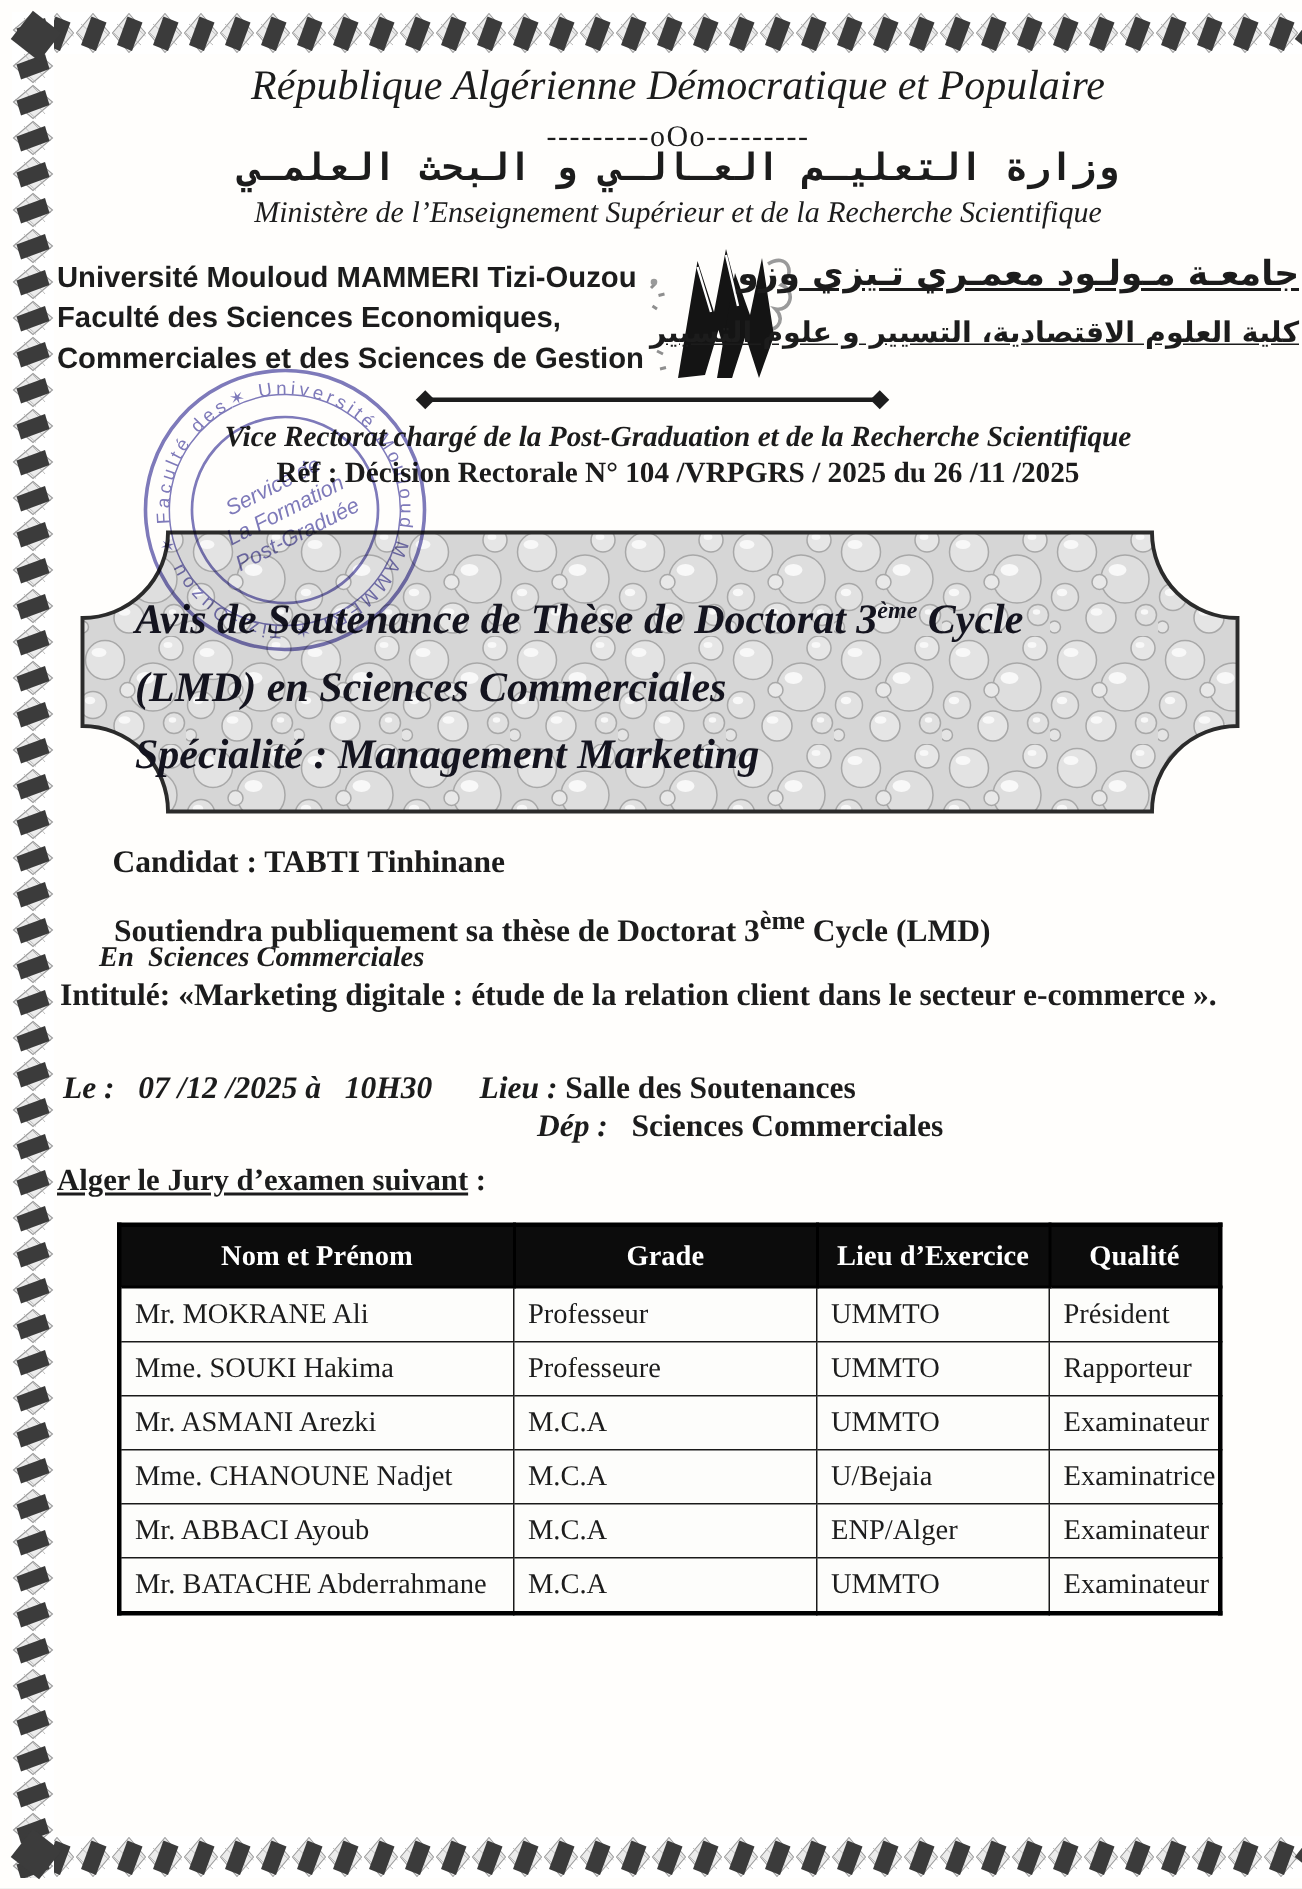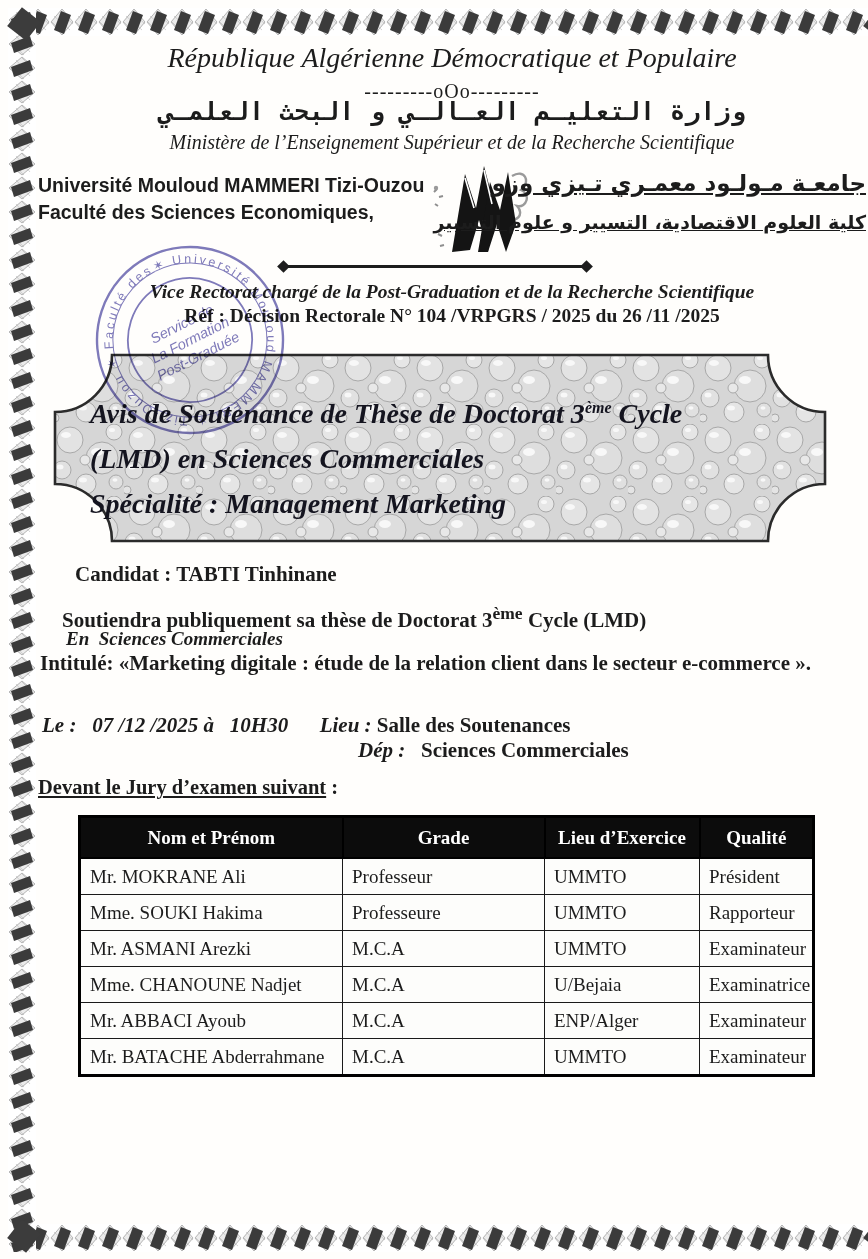--- a/index.html
+++ b/index.html
@@ -41,21 +41,21 @@
   .t-vice{top:281px;font-size:19.5px;font-weight:bold;font-style:italic;}
   .t-ref{top:305px;font-size:19.5px;font-weight:bold;}
   
   .banner-svg{position:absolute;left:52px;top:352px;width:776px;height:192px;}
   .banner-text{position:absolute;left:90px;top:385px;width:700px;text-align:left;
                font-size:28px;font-weight:bold;font-style:italic;color:#14141f;line-height:45px;}
   .banner-text sup{font-size:16px;}
   
   .bodyline{position:absolute;font-weight:bold;font-size:21px;white-space:pre;}
   .t-candidat{left:75px;top:562px;}
-  .t-soutiendra{left:62px;top:603px;}
+  .t-soutiendra{left:76px;top:603px;}
   .t-domain{left:66px;top:628px;font-style:italic;font-size:19px;}
   .t-intitule{left:40px;top:651px;}
   .t-date{left:42px;top:713px;}
   .t-dep{left:358px;top:738px;}
   .it{font-style:italic;}
   .t-jury{left:38px;top:776px;font-size:20.5px;}
   .t-jury .ul{text-decoration:underline;}
   
   .jury{position:absolute;left:78px;top:815px;width:734px;border-collapse:collapse;
         font-size:19px;table-layout:fixed;}
@@ -133,20 +133,21 @@
   <div class="corner c-br"></div>
 
   <div class="cline t-republic">République Algérienne Démocratique et Populaire</div>
   <div class="cline t-ooo">---------oOo---------</div>
   <div class="cline t-ministry-ar" dir="rtl">وزارة التعليـم العـالـي و البحث العلمـي</div>
   <div class="cline t-ministry-fr">Ministère de l’Enseignement Supérieur et de la Recherche Scientifique</div>
 
   <div class="uni-left">
     <div>Université Mouloud MAMMERI Tizi-Ouzou</div>
     <div>Faculté des Sciences Economiques,</div>
+    <div>Commerciales et des Sciences de Gestion</div>
   </div>
 
   <svg class="logo" viewBox="0 0 104 98">
     <path d="M84,14 C97,6 103,20 93,28 C103,32 99,46 89,44 C97,52 88,62 80,55" fill="none" stroke="#9a9a9a" stroke-width="2.4"></path>
     <path d="M6,30 l3,-3 m2,8 l4,-1 m-8,8 l3,2 m0,28 l4,2 m-2,10 l4,-1" stroke="#8f8f8f" stroke-width="2" fill="none"></path>
     <circle cx="8" cy="26" r="2.2" fill="#9a9a9a"></circle>
     <path d="M24,90 L37,12 L48,46 L56,4 L66,42 L60,90 L51,58 L42,88 Z" fill="#141414"></path>
     <path d="M50,90 L62,20 L72,48 L80,10 L88,62 L78,90 L69,62 L60,90 Z" fill="#141414"></path>
     <path d="M37,16 L46,46 M56,8 L64,42" stroke="#ffffff" stroke-width="1.6" fill="none"></path>
   </svg>
@@ -195,21 +196,21 @@
   <div class="bodyline t-soutiendra"><span>Soutiendra publiquement sa thèse de Doctorat 3</span><sup>ème</sup><span> Cycle (LMD)</span></div>
 
   <div class="bodyline t-domain">En  Sciences Commerciales</div>
 
   <div class="bodyline t-intitule">Intitulé: «Marketing digitale : étude de la relation client dans le secteur e-commerce ».</div>
 
   <div class="bodyline t-date"><span class="it">Le :   </span><span class="it">07 /12 /2025 à   10H30</span><span class="it">      Lieu : </span><span>Salle des Soutenances</span></div>
 
   <div class="bodyline t-dep"><span class="it">Dép :   </span><span>Sciences Commerciales</span></div>
 
-  <div class="bodyline t-jury"><span class="ul">Devant le Jury d’examen suivant</span><span> :</span></div>
+  <div class="bodyline t-jury"><span class="ul">Alger le Jury d’examen suivant</span><span> :</span></div>
 
   <table class="jury">
     <colgroup>
         <col style="width:263px">
         <col style="width:202px">
         <col style="width:155px">
         <col style="width:114px">
       </colgroup>
     <thead>
       <tr>

